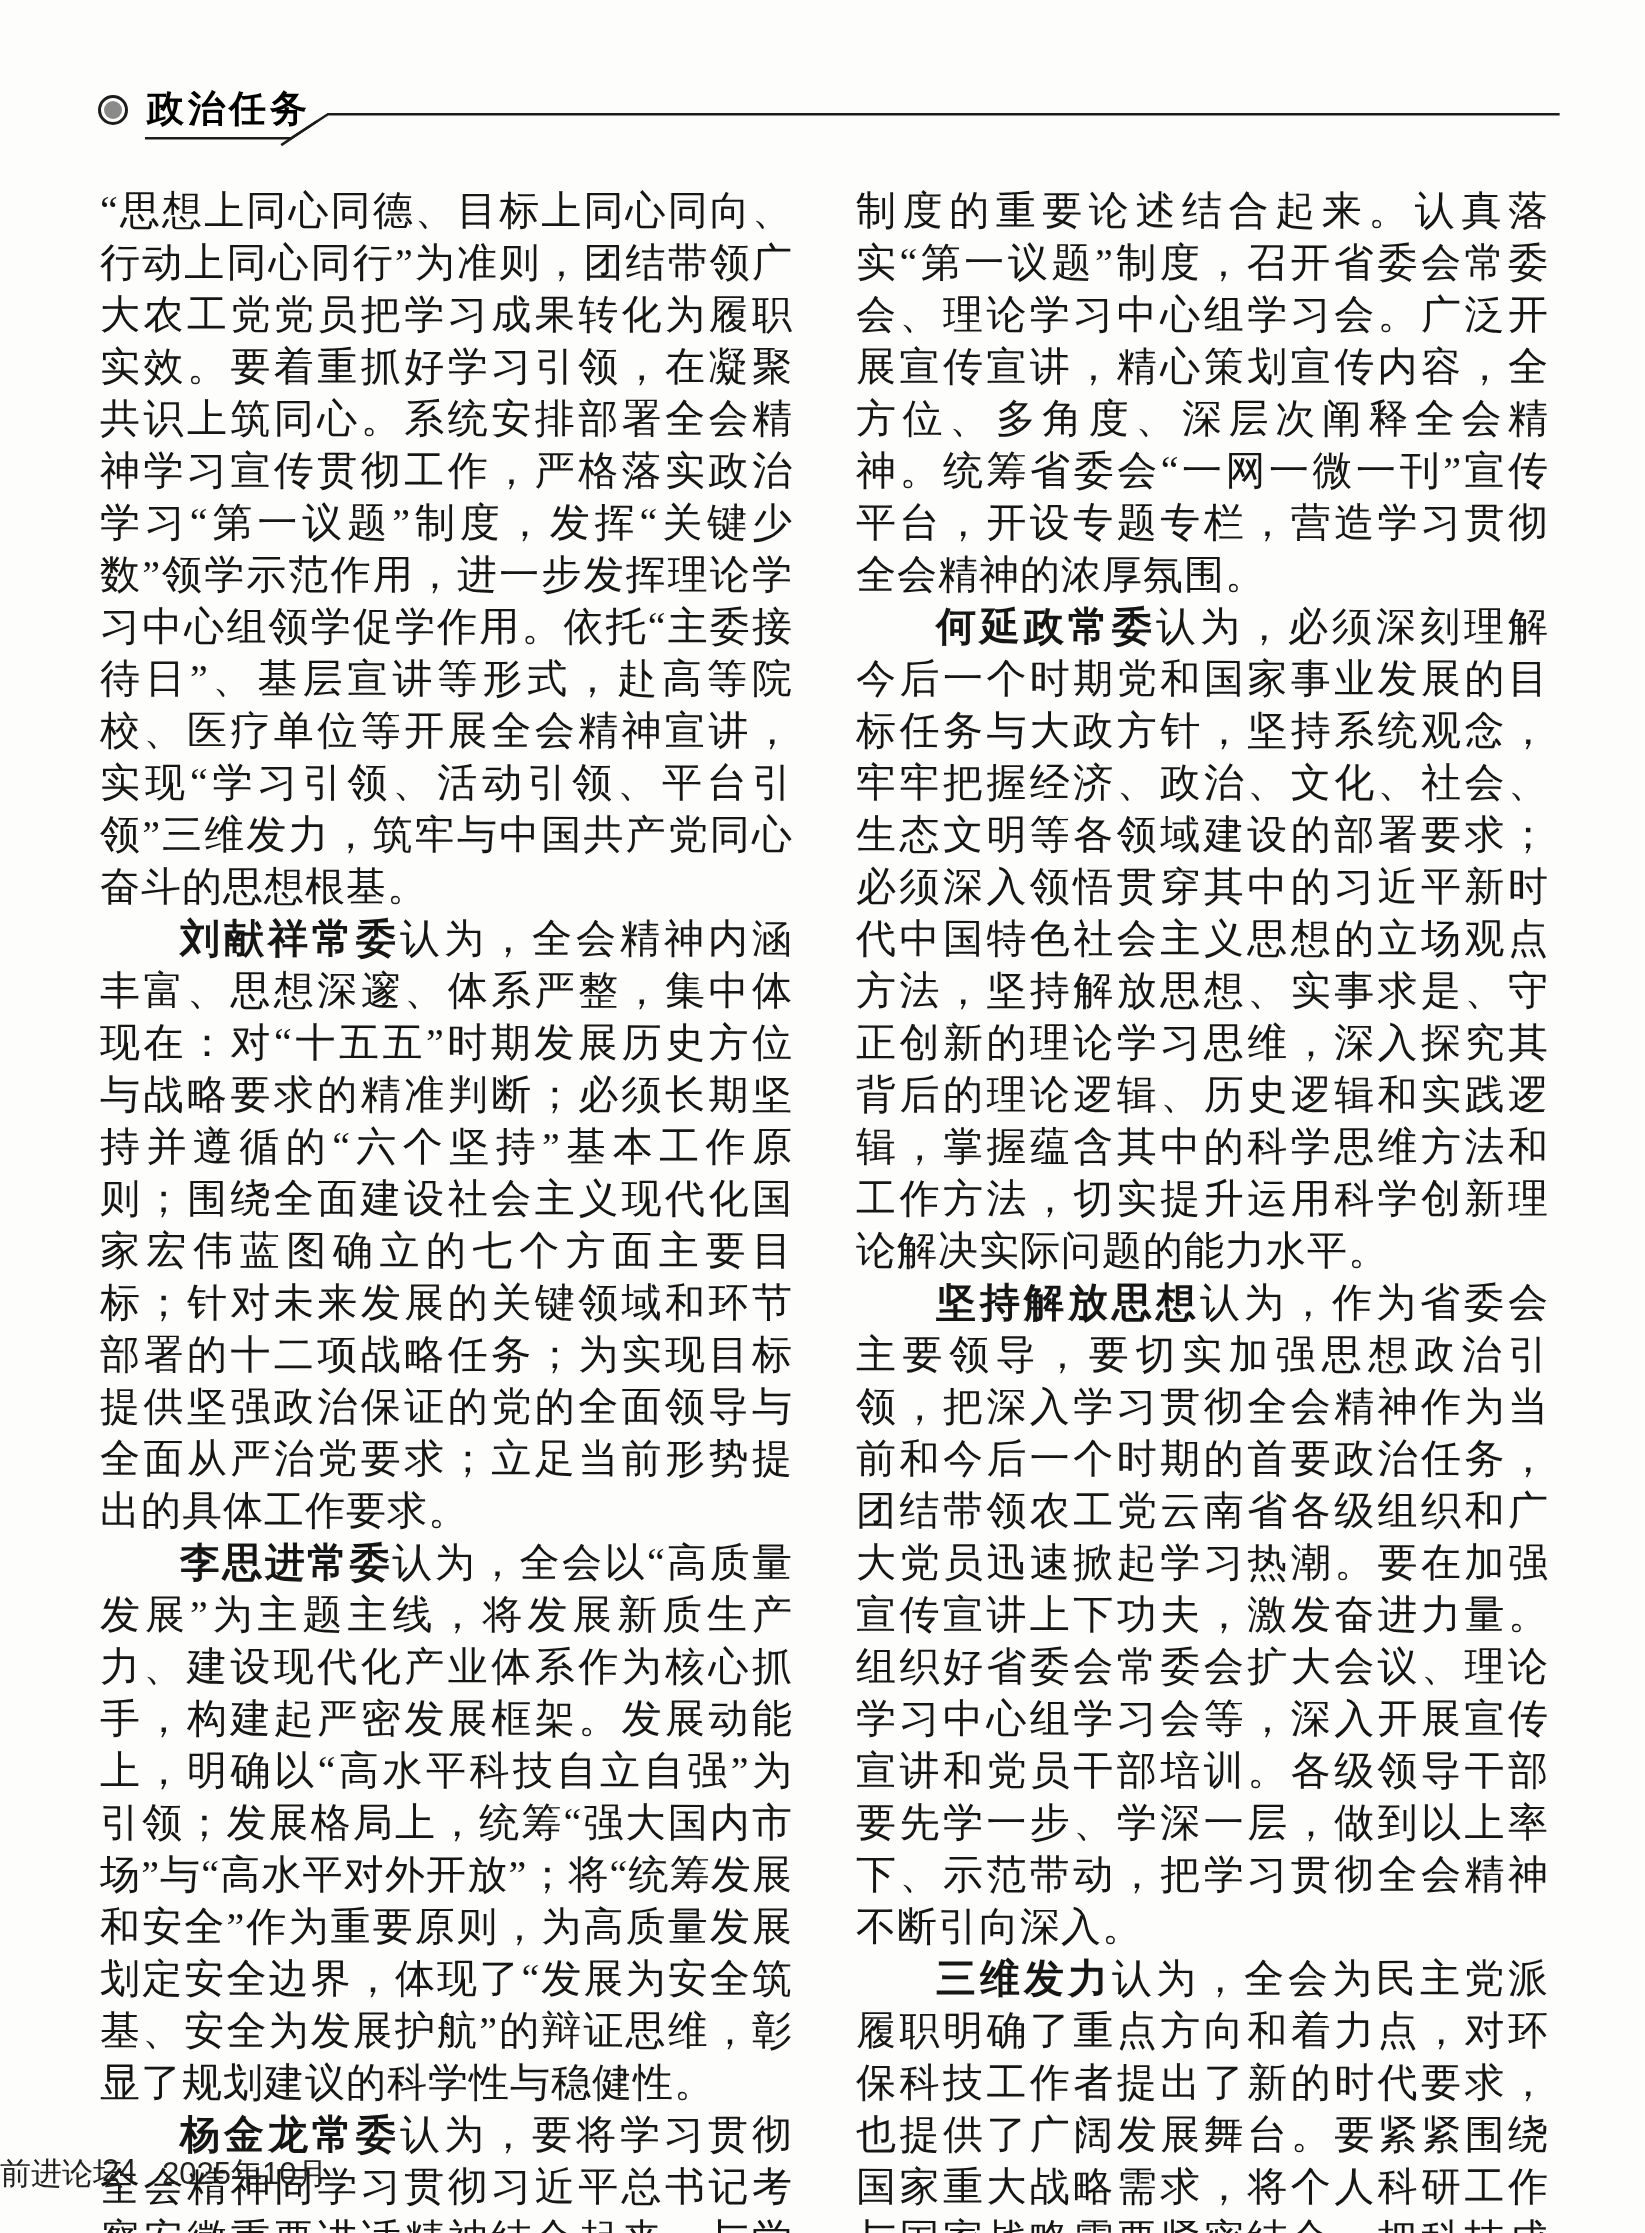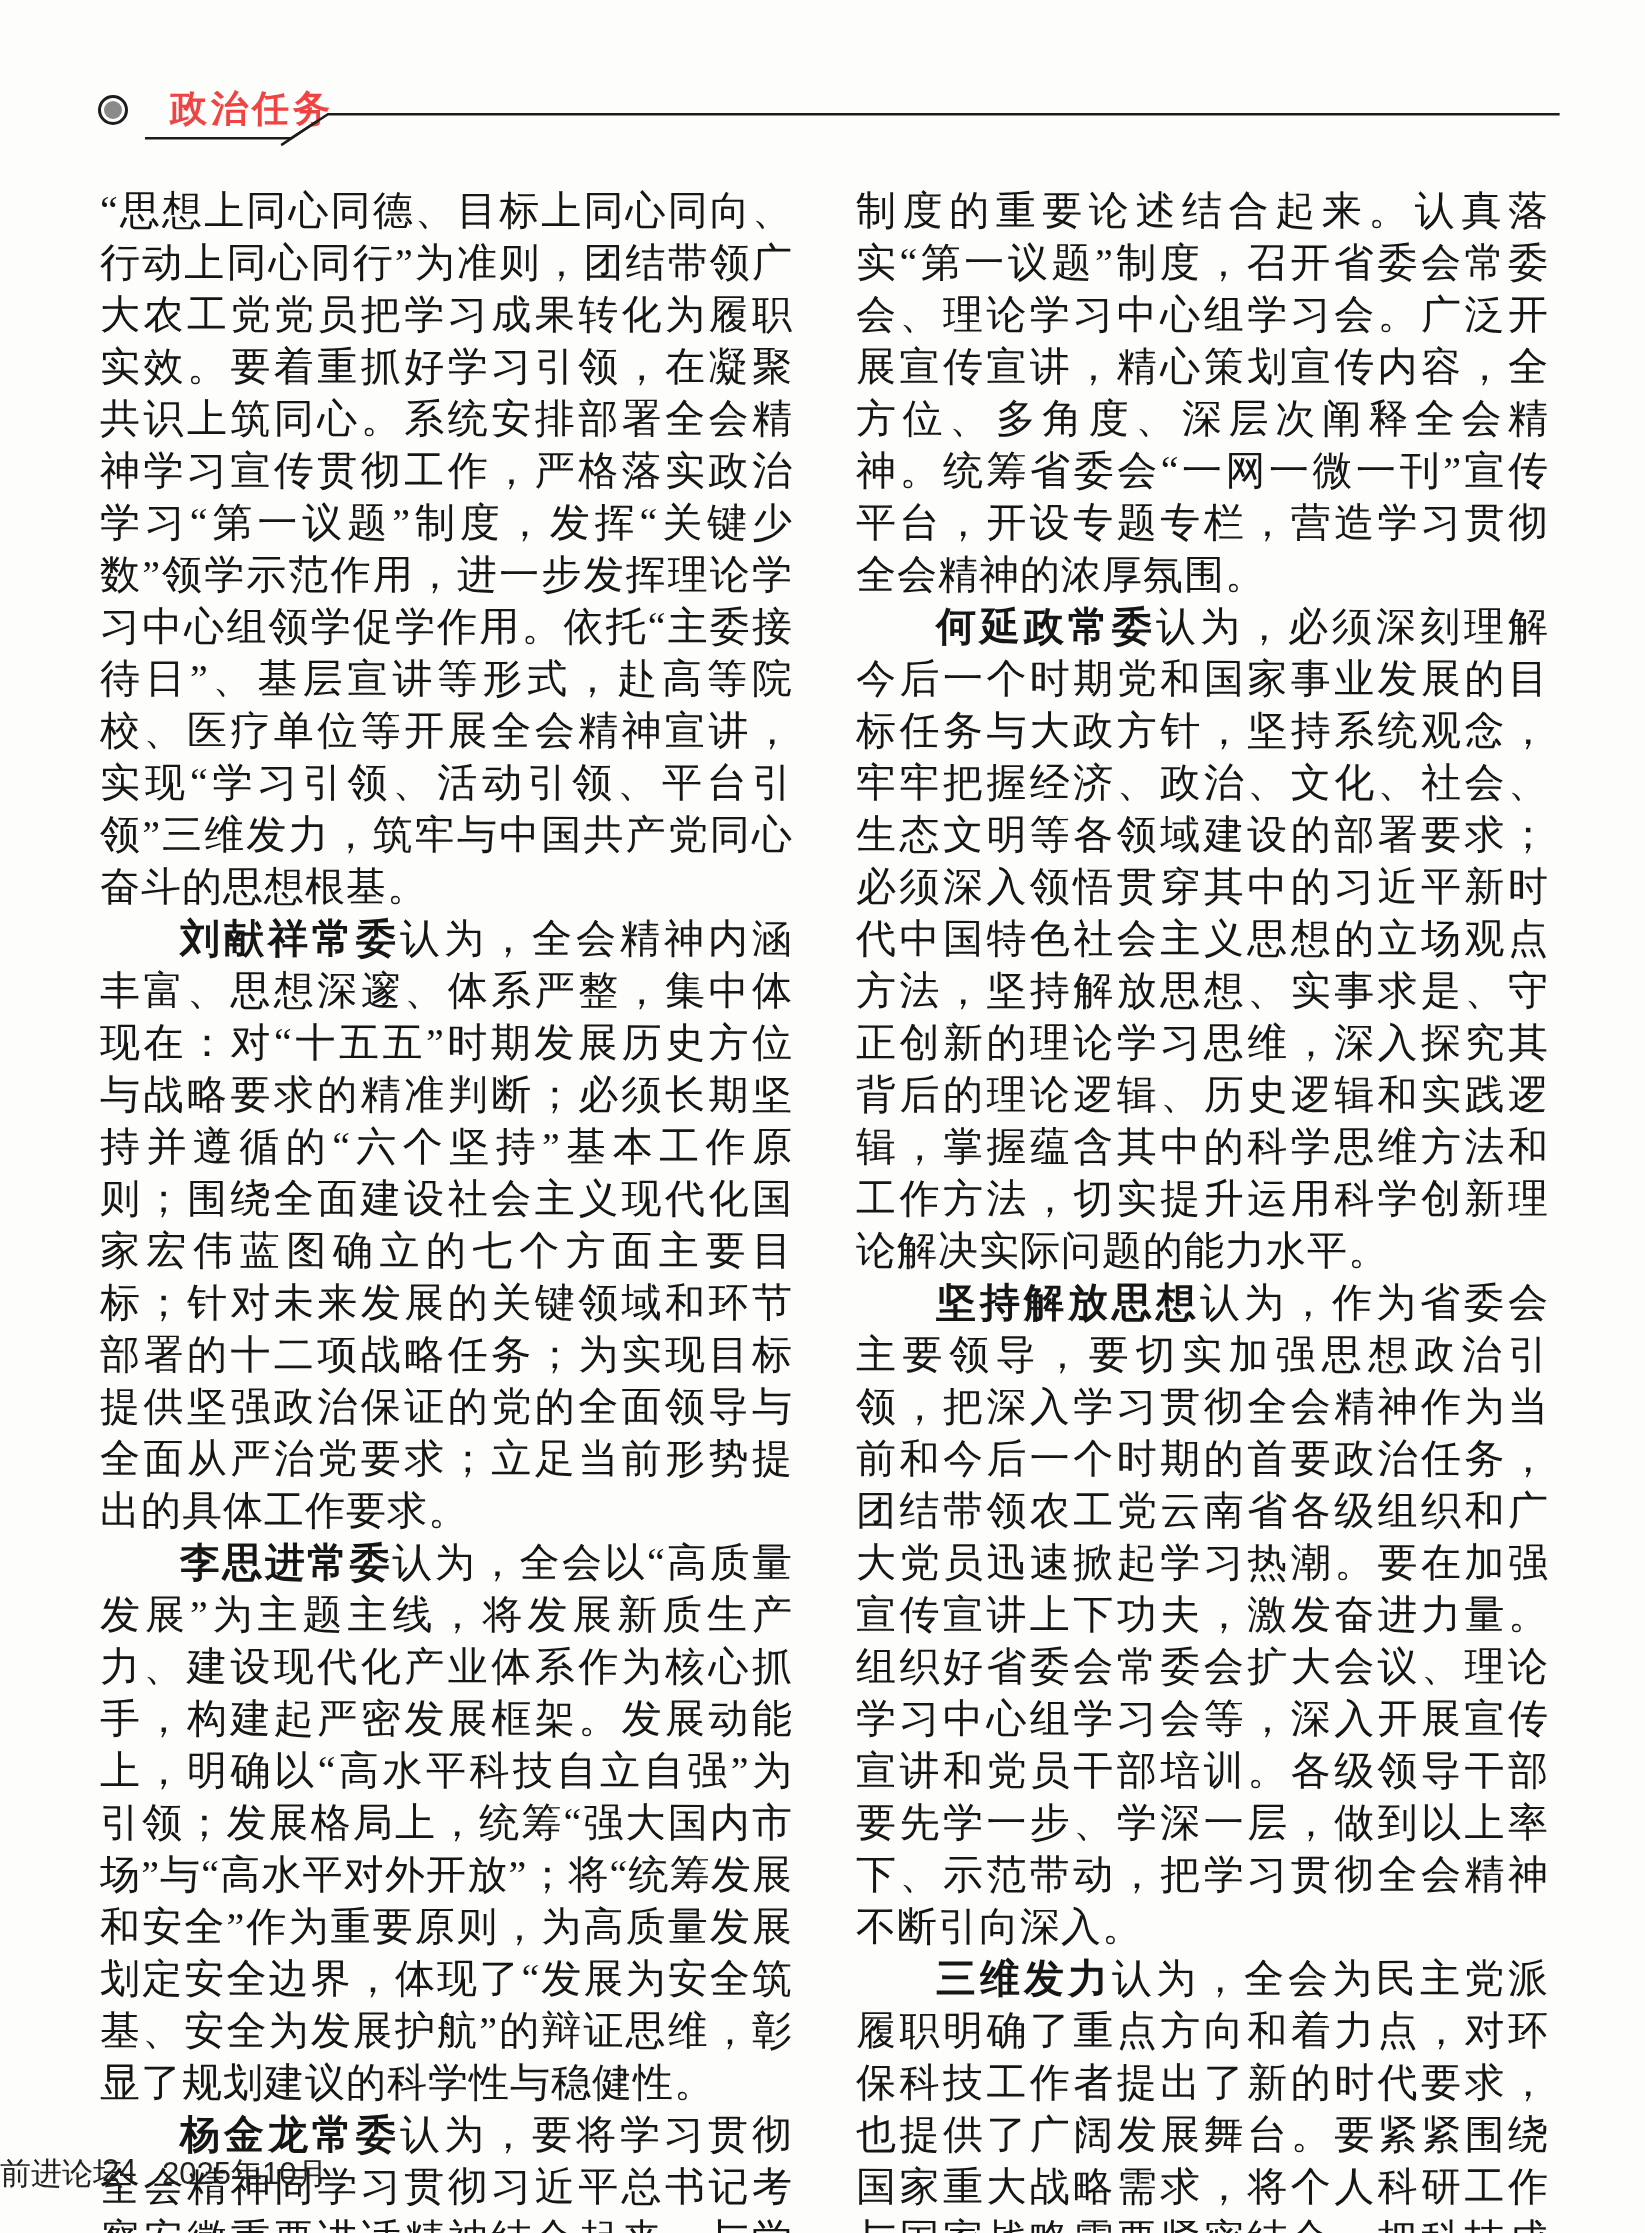--- a/index.html
+++ b/index.html
@@ -22,23 +22,22 @@
   }
   .header-icon .dot {
     position: absolute; left: 3px; top: 3px;
     width: 18px; height: 18px; border-radius: 50%;
     background: #8a8a8a;
   }
   .header-title {
     position: absolute; left: 147px; top: 84px;
     font-family: "Liberation Sans", "DejaVu Sans", sans-serif;
     font-weight: bold; font-size: 37px; letter-spacing: 4px;
-    color: #ef4444;
+    color: #000000;
     white-space: nowrap;
-    margin-left: 23px;
   }
   .header-rule { position: absolute; left: 0; top: 0; }
 
   
   .column {
     position: absolute; top: 185px; width: 693px;
     font-size: 40px; line-height: 52px;
     letter-spacing: 1px;
     text-align: justify;
     color: #161616;

